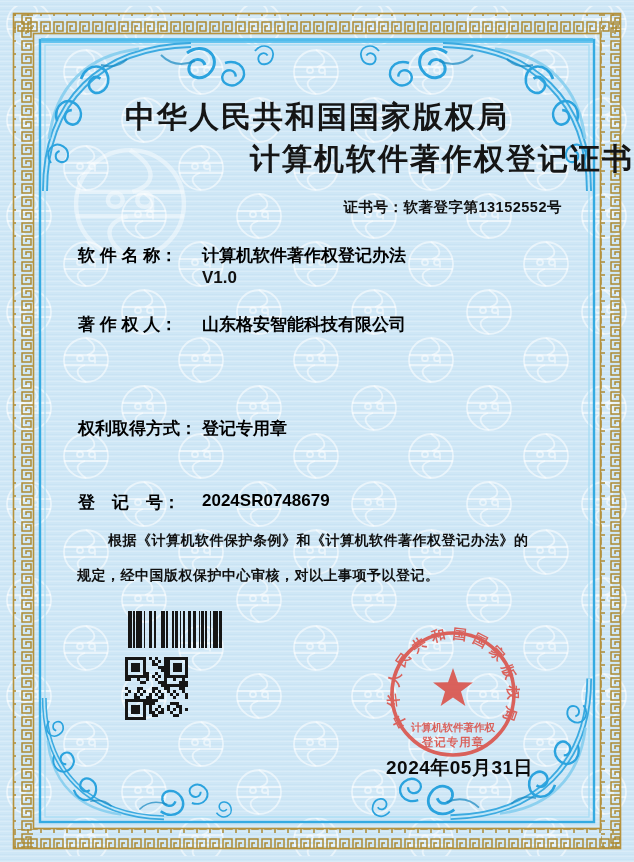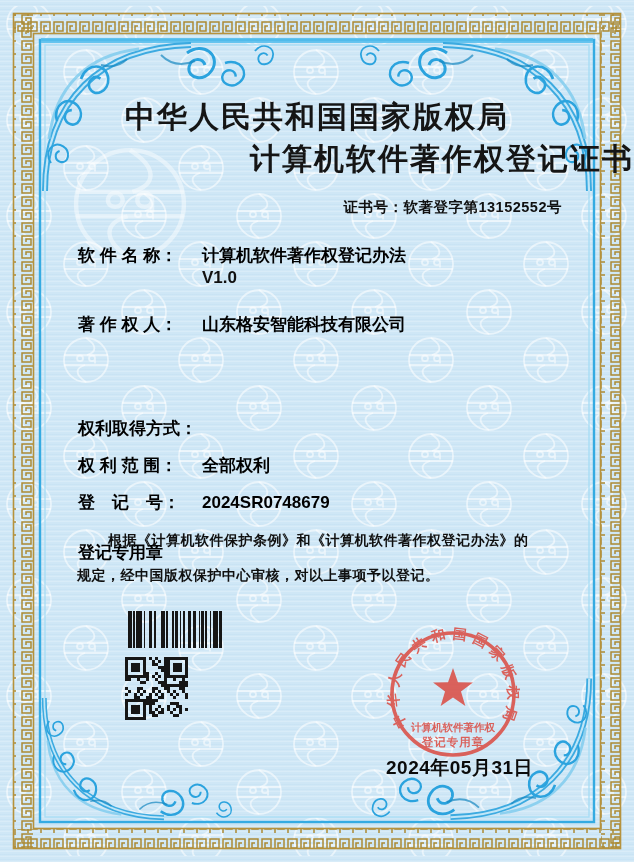--- a/index.html
+++ b/index.html
@@ -13,21 +13,21 @@
   .txt{position:absolute;color:#101010;white-space:nowrap;}
   .title{width:634px;text-align:center;font-family:"Liberation Serif","DejaVu Serif",serif;font-weight:700;font-size:30px;letter-spacing:2px;color:#151515;}
   .title1{top:97px;left:0;}
   .title2{top:139px;left:0;text-align:right;}
   .certno{top:198px;right:72px;font-size:14.5px;font-weight:700;letter-spacing:0.5px;}
   .certno .lab{}
   .row{position:absolute;left:78px;display:flex;font-size:17px;font-weight:700;}
   .row .lab{width:124px;flex:0 0 124px;}
   .row .val{white-space:nowrap;}
   .r1{top:244px;} .r1b{top:268px;left:202px;font-size:17px;font-weight:700;}
-  .r2{top:313px;} .r3{top:417px;flex-direction:column;} .r4{top:454px;} .r5{top:491px;align-items:center;}
+  .r2{top:313px;} .r3{top:417px;} .r4{top:454px;} .r5{top:491px;}
   .stmt{left:77px;width:500px;font-size:14px;font-weight:700;letter-spacing:0.5px;}
   .stmt1{top:532px;padding-left:31px;}
   .stmt2{top:567px;}
   .barcode{
     position:absolute;left:128px;top:611px;width:94px;height:37px;
     background-image:
       linear-gradient(90deg,#161616 0 4px,transparent 4px 6px,#161616 6px 7px,transparent 7px 100%),
       linear-gradient(270deg,#161616 0 2px,transparent 2px 4px,#161616 4px 6px,transparent 6px 8px,#161616 8px 9px,transparent 9px 100%),
       repeating-linear-gradient(90deg,#161616 0 2px,transparent 2px 5px,#161616 5px 6px,transparent 6px 11px),
       repeating-linear-gradient(90deg,#161616 0 1px,transparent 1px 8px,#161616 8px 11px,transparent 11px 13px);
@@ -111,24 +111,20 @@
   <div class="row r2">
     <span class="lab">著 作 权 人：</span>
     <span class="val">山东格安智能科技有限公司</span>
   </div>
 
   <div class="row r3">
     <span class="lab">权利取得方式：</span>
     <span class="val">登记专用章</span>
   </div>
 
-  <div class="row r4">
-    <span class="lab">权 利 范 围：</span>
-    <span class="val">全部权利</span>
-  </div>
 
   <div class="row r5">
     <span class="lab">登　记　号：</span>
     <span class="val">2024SR0748679</span>
   </div>
 
   <div class="txt stmt stmt1">根据《计算机软件保护条例》和《计算机软件著作权登记办法》的</div>
   <div class="txt stmt stmt2">规定，经中国版权保护中心审核，对以上事项予以登记。</div>
 
   <div class="barcode"></div>

